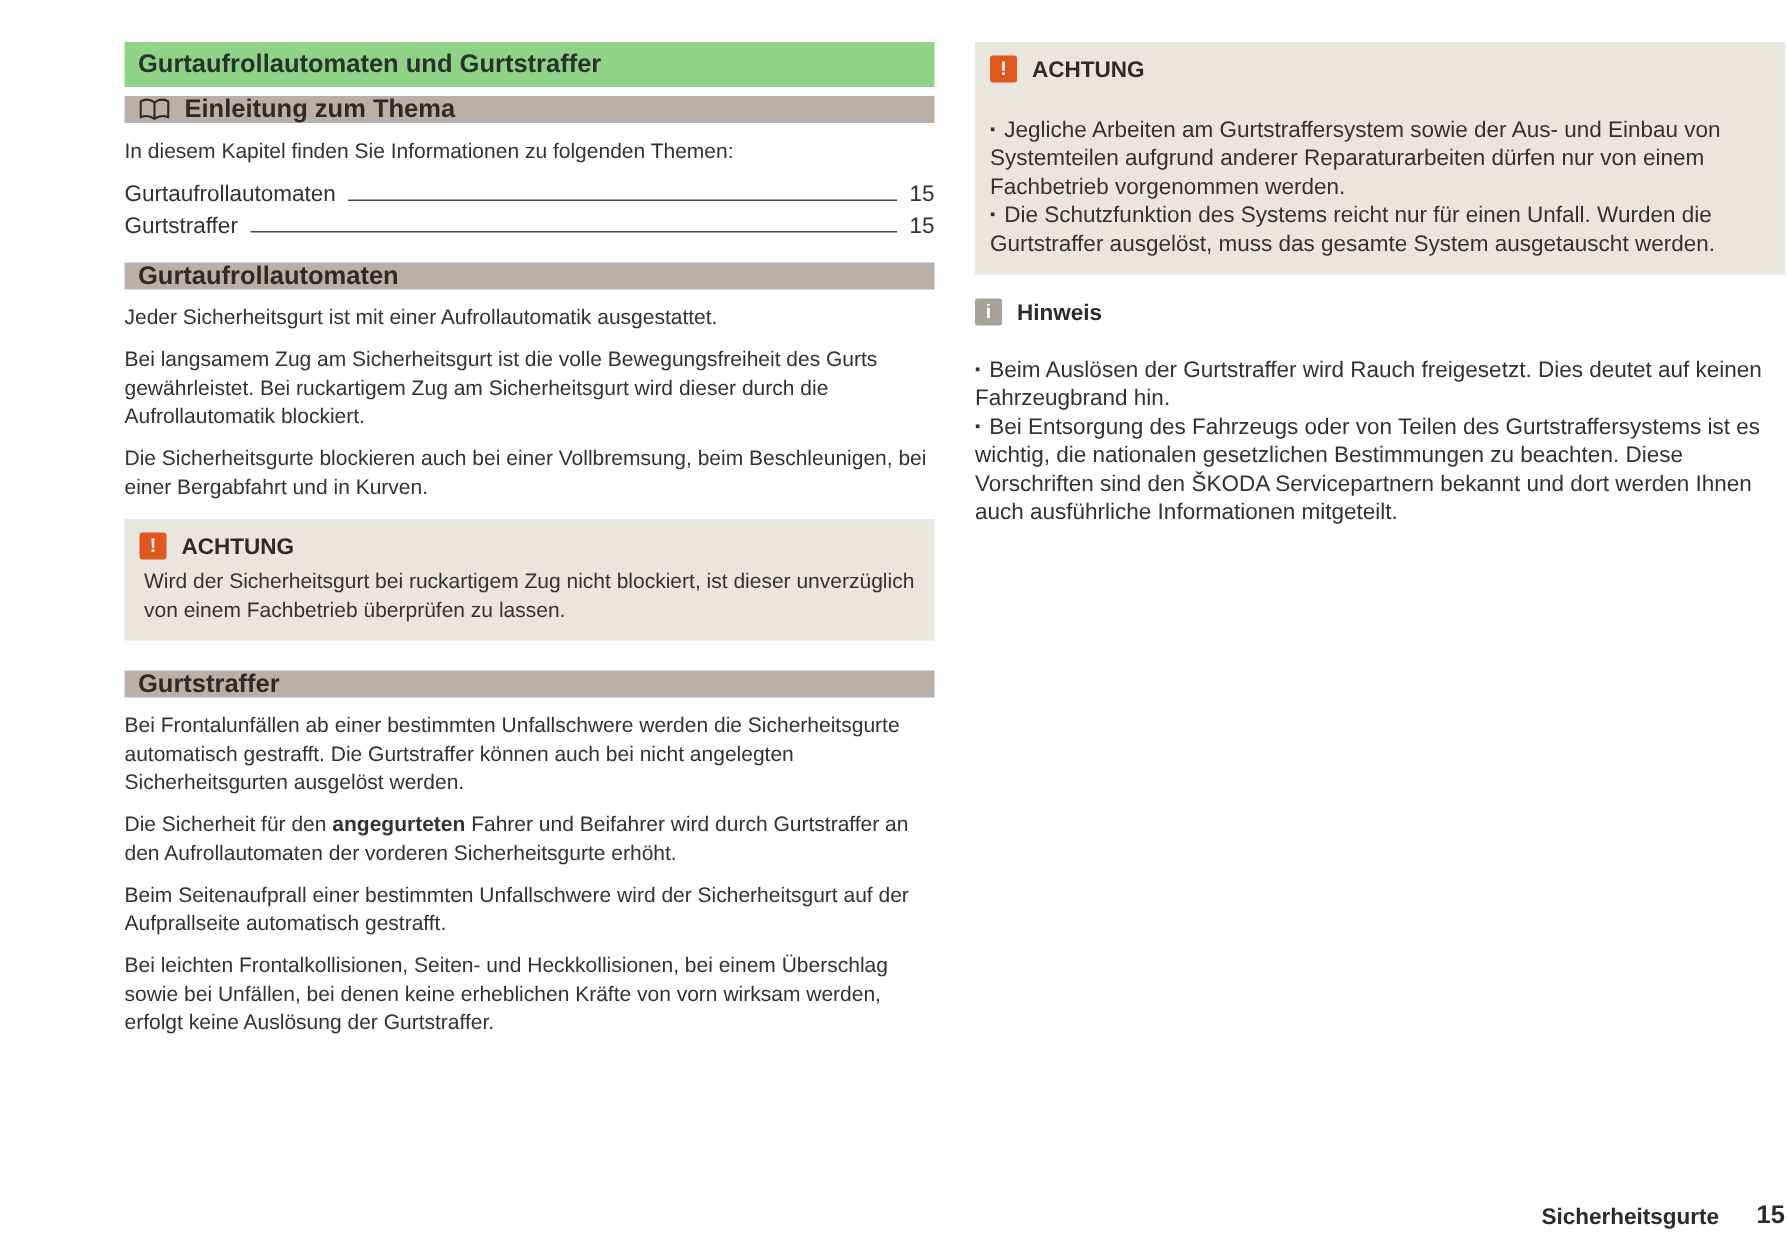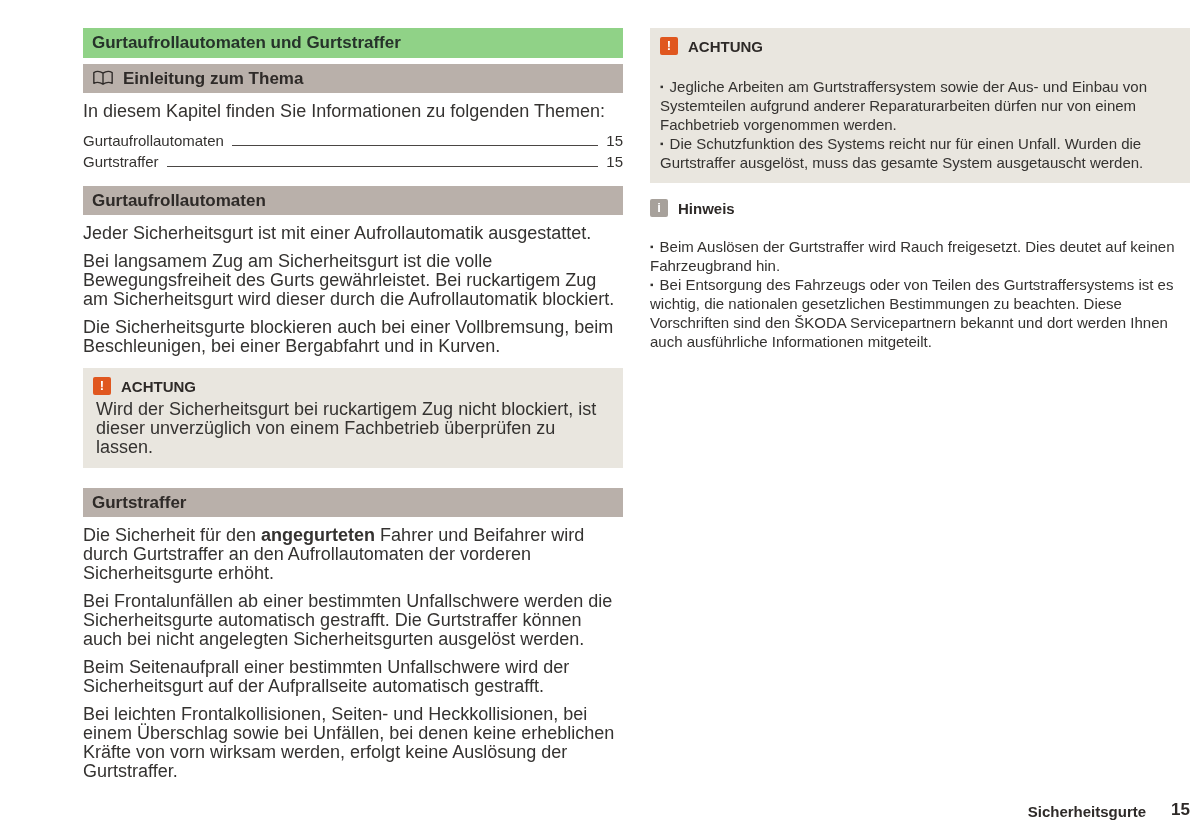--- a/index.html
+++ b/index.html
@@ -16,27 +16,27 @@
     box-sizing: border-box;
   }
   .col { width: 540px; flex: 0 0 540px; }
 
   .bar {
     display: flex; align-items: center;
     padding: 0 9px; box-sizing: border-box;
     font-weight: bold; font-size: 17px;
   }
   .bar-green { background: #90d287; height: 30px; color: #26332a; margin-bottom: 6px; }
-  .bar-tan   { background: #b9b0aa; height: 29px; color: #2e2a28; text-align: right; }
+  .bar-tan   { background: #b9b0aa; height: 18px; color: #2e2a28; text-align: right; }
   .bar-gap   { margin-top: 14px; }
   .bar-gap-lg{ margin-top: 20px; }
 
   .book-icon { display: flex; margin-right: 9px; }
 
-  p.body-text { margin: 9px 0; font-size: 18px; line-height: 19px; hyphens: auto; }
+  p.body-text { margin: 9px 0; font-size: 14px; line-height: 19px; hyphens: auto; }
   .intro-text { margin-top: 11px; margin-bottom: 7px; }
 
   .toc { margin-top: 4px; }
   .toc-row { display: flex; align-items: baseline; font-size: 15px; line-height: 21px; }
   .toc-leader { flex: 1; border-bottom: 1px solid #4a4644; margin: 0 8px 3px 8px; }
   .toc-page { flex: 0 0 auto; }
 
   .warning-box { background: #e9e6df; padding: 9px 12px 11px 10px; margin-top: 12px; }
   .box-title-row { display: flex; align-items: center; gap: 10px; font-weight: bold; font-size: 15px; color: #2e2a28; }
   .sq-icon {
@@ -117,22 +117,22 @@
           <span class="sq-icon icon-orange">!</span>
           <span>ACHTUNG</span>
         </div>
         <p class="body-text">Wird der Sicherheitsgurt bei ruckartigem Zug nicht blockiert, ist dieser unverzüglich von einem Fachbetrieb überprüfen zu lassen.</p>
       </div>
 
       <div class="bar bar-tan bar-gap-lg">
         <span>Gurtstraffer</span>
       </div>
 
+      <p class="body-text">Bei Frontalunfällen ab einer bestimmten Unfallschwere werden die Sicherheitsgurte automatisch gestrafft. Die Gurtstraffer können auch bei nicht angelegten Sicherheitsgurten ausgelöst werden.</p>
       <p class="body-text"><span>Die Sicherheit für den </span><b class="inline-bold">angegurteten</b><span> Fahrer und Beifahrer wird durch Gurtstraffer an den Aufrollautomaten der vorderen Sicherheitsgurte erhöht.</span></p>
-      <p class="body-text">Bei Frontalunfällen ab einer bestimmten Unfallschwere werden die Sicherheitsgurte automatisch gestrafft. Die Gurtstraffer können auch bei nicht angelegten Sicherheitsgurten ausgelöst werden.</p>
       <p class="body-text">Beim Seitenaufprall einer bestimmten Unfallschwere wird der Sicherheitsgurt auf der Aufprallseite automatisch gestrafft.</p>
       <p class="body-text">Bei leichten Frontalkollisionen, Seiten- und Heckkollisionen, bei einem Überschlag sowie bei Unfällen, bei denen keine erheblichen Kräfte von vorn wirksam werden, erfolgt keine Auslösung der Gurtstraffer.</p>
 
     </div>
 
     <div class="col">
 
       <div class="warning-box" style="margin-top:0;">
         <div class="box-title-row">
           <span class="sq-icon icon-orange">!</span>

